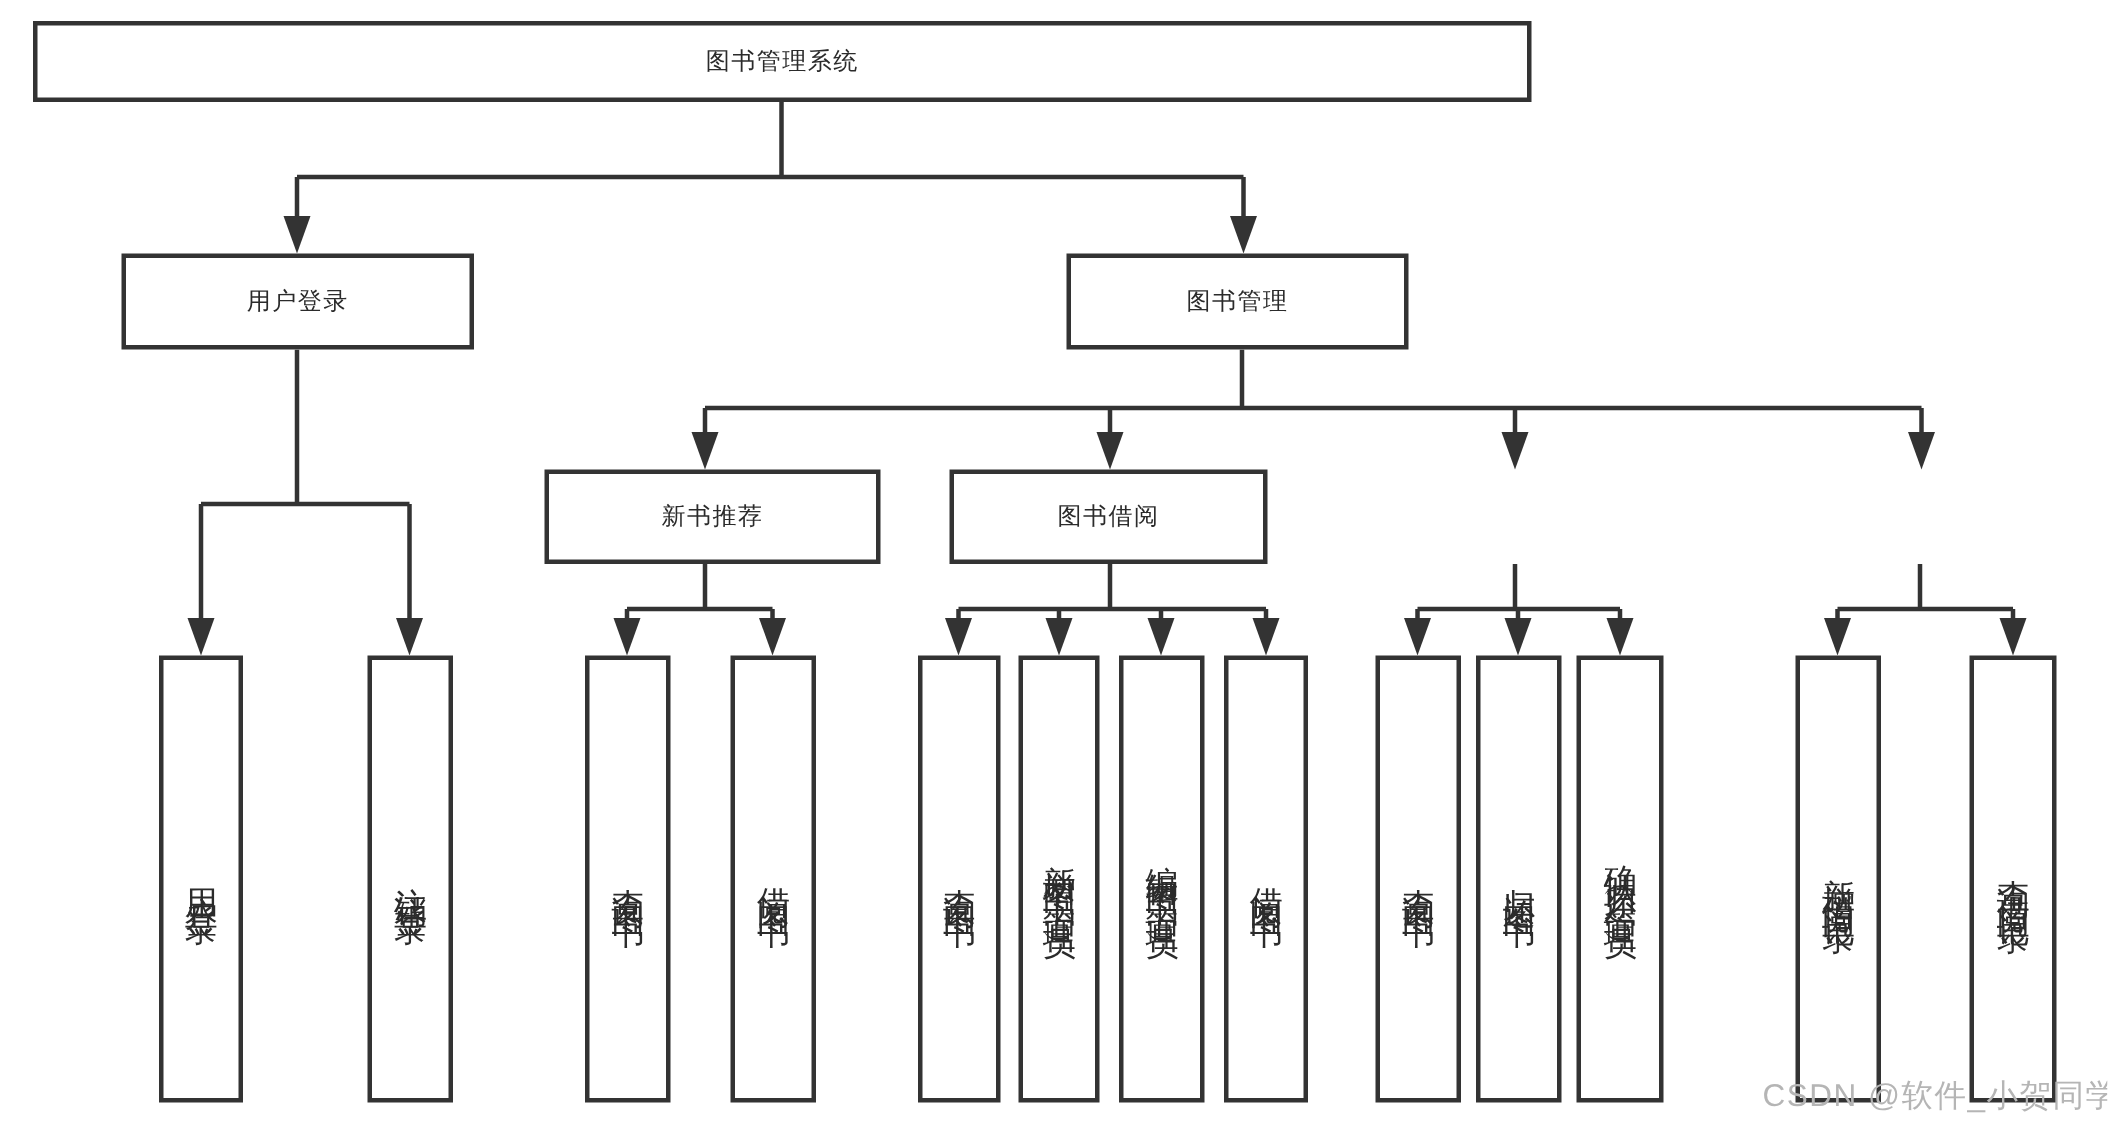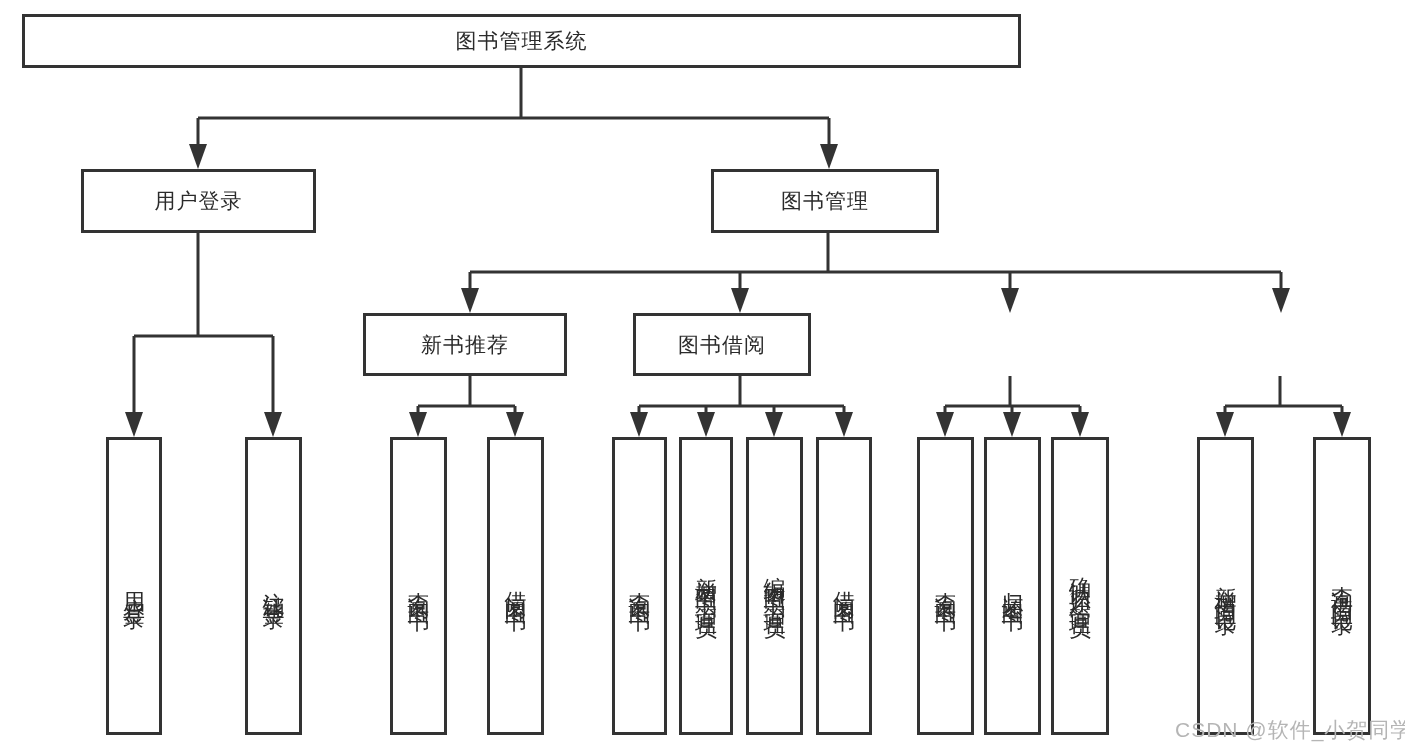--- a/index.html
+++ b/index.html
@@ -26,21 +26,21 @@
     box-sizing: border-box;
     background: #ffffff;
     border: 3px solid #333333;
     display: flex;
     align-items: center;
     justify-content: center;
     color: #2b2b2b;
     z-index: 2;
   }
   .h-box {
-    font-size: 21px;
+    font-size: 16px;
     letter-spacing: 1px;
     white-space: nowrap;
     font-family: Liberation Serif, serif;
   }
   .root-box {
     left: 22px; top: 14px; width: 999px; height: 54px;
   }
   .leaf {
     top: 437px;
     height: 298px;
@@ -107,24 +107,24 @@
     <span>图书管理系统</span>
   </div>
 
   <div class="box h-box" style="left:81px;top:169px;width:235px;height:64px">
     <span>用户登录</span>
   </div>
   <div class="box h-box" style="left:711px;top:169px;width:228px;height:64px">
     <span>图书管理</span>
   </div>
 
-  <div class="box h-box" style="left:363px;top:313px;width:204px;height:63px">
+  <div class="box h-box" style="left:363px;top:313px;width:224px;height:63px">
     <span>新书推荐</span>
   </div>
-  <div class="box h-box" style="left:633px;top:313px;width:178px;height:63px">
+  <div class="box h-box" style="left:633px;top:313px;width:212px;height:63px">
     <span>图书借阅</span>
   </div>
 
   <div class="box leaf" style="left:106px;width:56px">
     <span class="vtext">用户登录</span>
   </div>
   <div class="box leaf" style="left:245px;width:57px">
     <span class="vtext">注销登录</span>
   </div>
 

